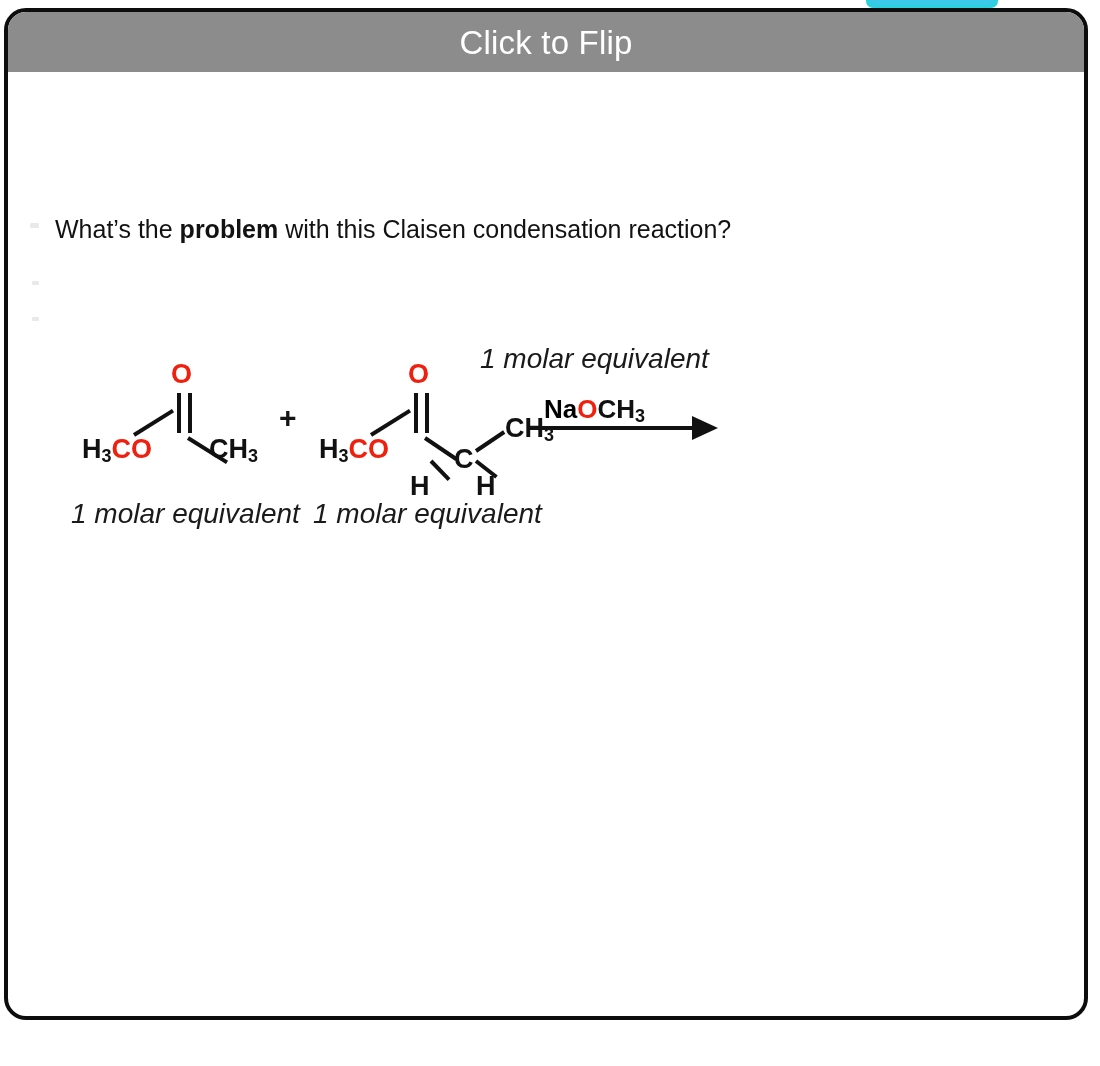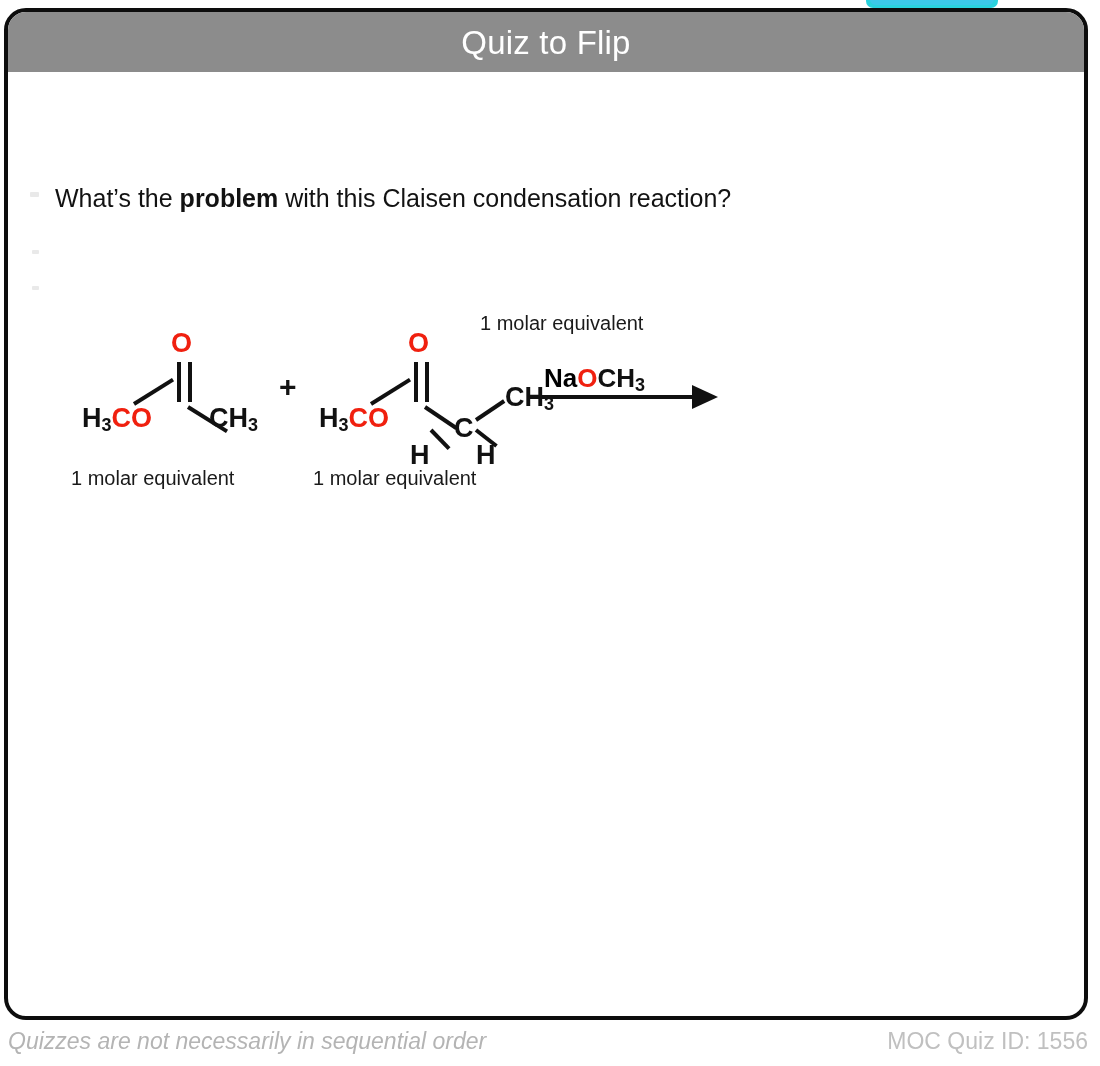--- a/index.html
+++ b/index.html
@@ -68,20 +68,21 @@
     font-size: 33px;
     font-weight: 400;
     letter-spacing: 0.2px;
     line-height: 1;
   }
 
   .card-body {
     position: relative;
     height: 684px;
     background: #ffffff;
+    margin-top: 31px;
   }
 
   
   .question {
     position: absolute;
     left: 47px;
     top: 112px;
     font-size: 25px;
     color: #121212;
     white-space: nowrap;
@@ -113,21 +114,22 @@
   .ox { color: #f0200f; }
   .na { color: #000000; }
 
   .bond {
     position: absolute;
     background: #111111;
   }
 
   .italic-label {
     position: absolute;
-    font-size: 20px;
+    font-style: italic;
+    font-size: 28px;
     color: #1a1a1a;
     white-space: nowrap;
   }
 
   .plus-sign {
     position: absolute;
     font-size: 30px;
     font-weight: bold;
     color: #141414;
   }
@@ -183,21 +185,21 @@
 <body>
 
 <div id="page">
 
   <div class="teal-tab"></div>
   <div class="teal-tab-inner"></div>
 
   <div class="card">
 
     <div class="card-header">
-      <span class="card-header-title">Quiz to Flip</span>
+      <span class="card-header-title">Click to Flip</span>
     </div>
 
     <div class="card-body">
 
       <div class="artifact" style="left:22px; top:120px; width:9px; height:5px;"></div>
       <div class="artifact" style="left:24px; top:178px; width:7px; height:4px;"></div>
       <div class="artifact" style="left:24px; top:214px; width:7px; height:4px;"></div>
 
       <div class="question">
         <span>What’s the </span><b>problem</b><span> with this Claisen condensation reaction?</span>
@@ -281,18 +283,14 @@
         </div>
 
         <div class="arrow-shaft" style="left:521px; top:173px; width:165px;"></div>
         <div class="arrow-head" style="left:684px; top:163px;"></div>
 
       </div>
 
     </div>
   </div>
 
-  <div class="footer">
-    <span class="footer-note">Quizzes are not necessarily in sequential order</span>
-    <span class="footer-id">MOC Quiz ID: 1556</span>
-  </div>
 
 </div>
 
 </body></html>

